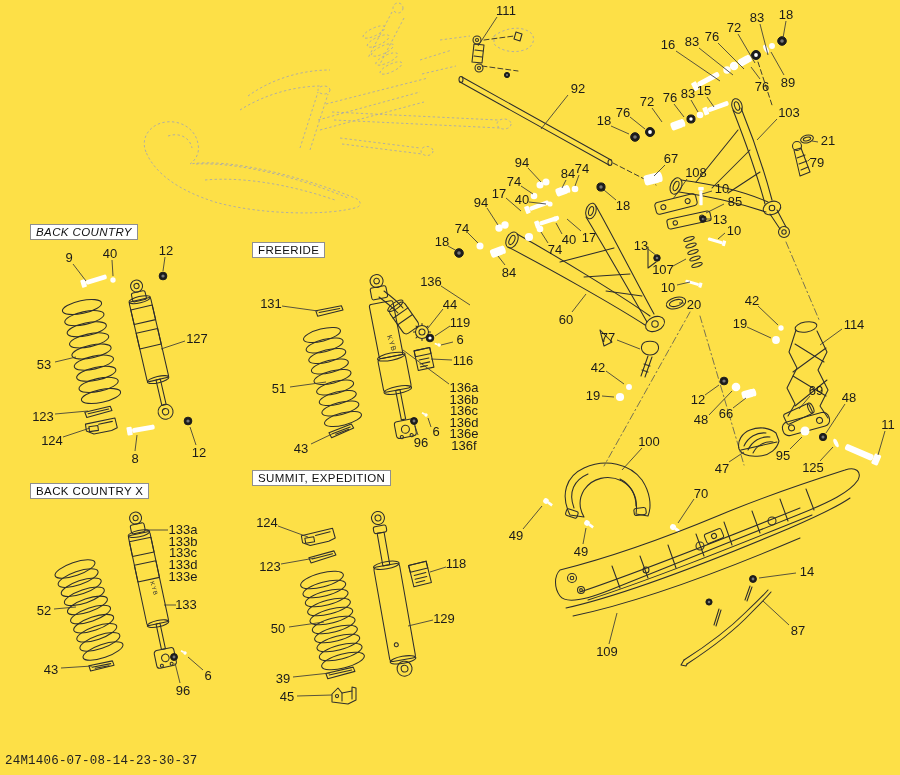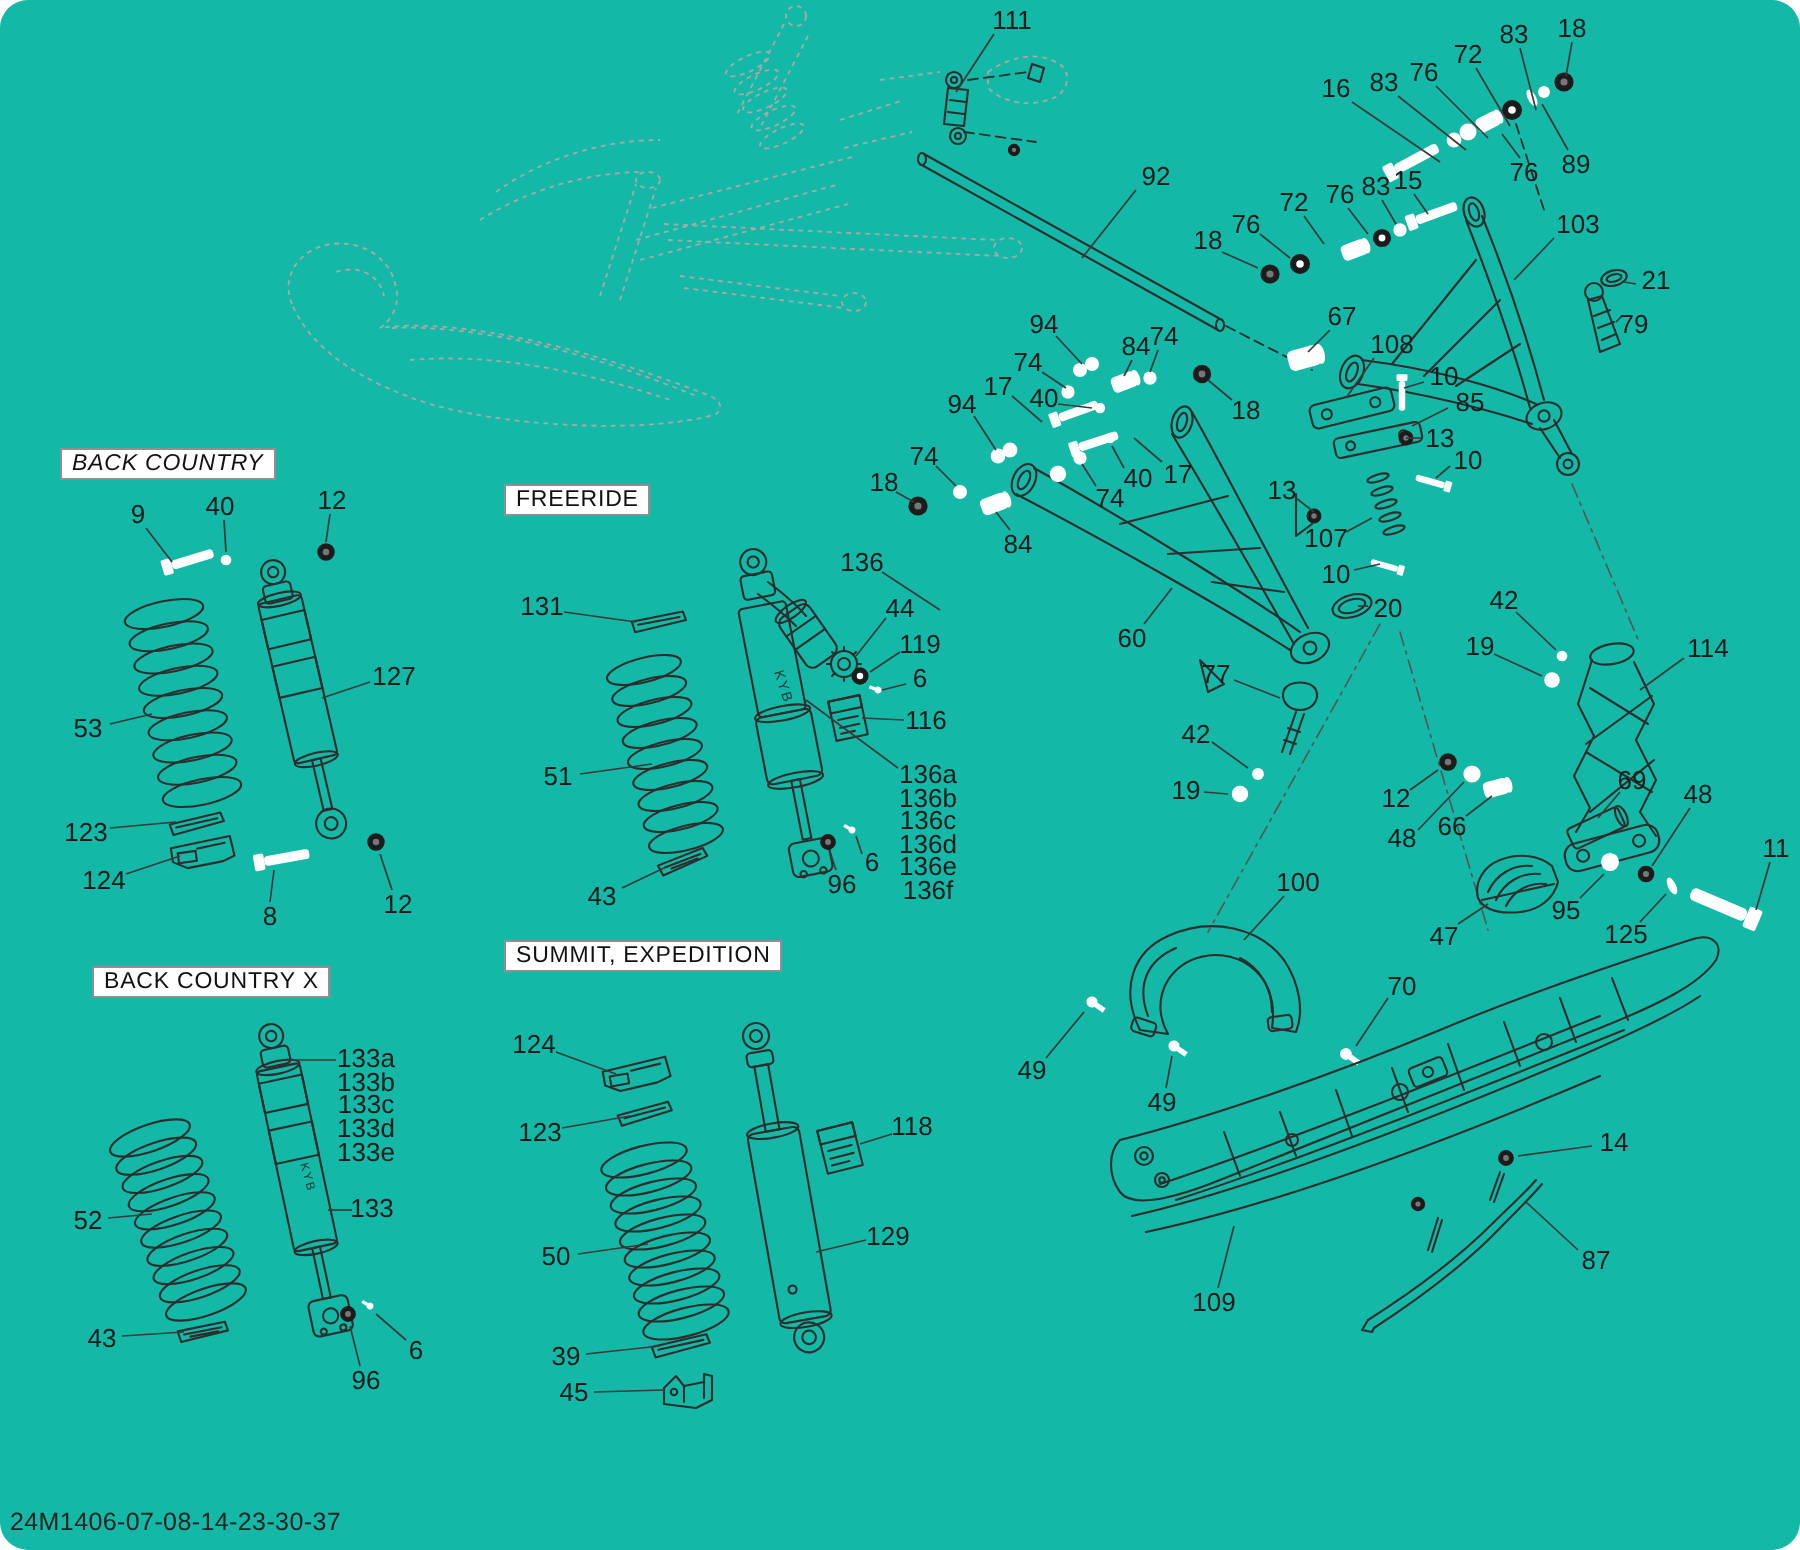--- a/index.html
+++ b/index.html
@@ -1,33 +1,33 @@
 <!DOCTYPE html>
 <html><head>
 <meta charset="utf-8">
 <style>
   html,body{margin:0;padding:0;background:#fff;}
-  .stage{position:relative;width:900px;height:775px;background:#14b8a6;overflow:hidden;
-         font-family:"Liberation Sans",sans-serif;border-radius:14px;}
+  .stage{position:relative;width:900px;height:775px;background:#fde047;overflow:hidden;
+         font-family:"Liberation Sans",sans-serif;}
   svg{position:absolute;left:0;top:0;}
   svg *{vector-effect:non-scaling-stroke;}
   .art path,.art line,.art rect,.art circle,.art ellipse,.art polyline,.art polygon{
     stroke:#2d2d2d;stroke-width:1.05;fill:none;stroke-linecap:round;stroke-linejoin:round;}
   .wfill{fill:#fff;}
   .dark{fill:#1c1c1c;}
   .ghost path,.ghost line,.ghost ellipse,.ghost circle{
     stroke:#a9a9a9;stroke-width:0.9;stroke-dasharray:2.4 2.4;fill:none;}
   .dd{stroke-dasharray:7 3 1.5 3 !important;stroke-width:0.8 !important;stroke:#555 !important;}
   .dash{stroke-dasharray:5 3 !important;stroke-width:0.9 !important;}
   .leader{stroke:#3a3a3a;stroke-width:0.85;}
   .plabel{font:13px "Liberation Sans",sans-serif;fill:#1b1b1b;text-anchor:middle;dominant-baseline:central;}
   .brand{font:7px "Liberation Sans",sans-serif;fill:#333;stroke:none;letter-spacing:1px;}
   .secbox{position:absolute;border:1px solid #8f8f8f;background:#fff;color:#111;
           font-size:11.5px;letter-spacing:0.4px;padding:1px 5px;white-space:nowrap;}
-  .doccode{position:absolute;left:5px;top:754px;font-size:12.5px;color:#222;letter-spacing:0.2px;}
+  .doccode{position:absolute;left:5px;top:754px;font-size:12.5px;color:#222;letter-spacing:0.2px;font-family:Liberation Mono, monospace;}
 </style>
 </head>
 <body>
 
 <div class="stage">
 
 <svg viewBox="0 0 900 775" width="900" height="775">
   <defs>
     <g id="bolt">
           <rect class="wfill" x="-16" y="-4.4" width="5.5" height="8.8" rx="1"></rect>
@@ -681,18 +681,18 @@
         <text x="807" y="571" class="plabel">14</text>
         <line x1="789" y1="625" x2="763" y2="601" class="leader"></line>
         <text x="798" y="630" class="plabel">87</text>
         <line x1="609" y1="644" x2="617" y2="613" class="leader"></line>
         <text x="607" y="651" class="plabel">109</text>
       </g>
 </svg>
 
 <div class="secbox" style="left:30px;top:224px;font-style:italic;"><span>BACK COUNTRY</span></div>
 <div class="secbox" style="left:252px;top:242px;"><span>FREERIDE</span></div>
-<div class="secbox" style="left:30px;top:483px;margin-left:16px;"><span>BACK COUNTRY X</span></div>
+<div class="secbox" style="left:30px;top:483px;"><span>BACK COUNTRY X</span></div>
 <div class="secbox" style="left:252px;top:470px;"><span>SUMMIT, EXPEDITION</span></div>
 
 <div class="doccode">24M1406-07-08-14-23-30-37</div>
 
 </div>
 
 </body></html>

